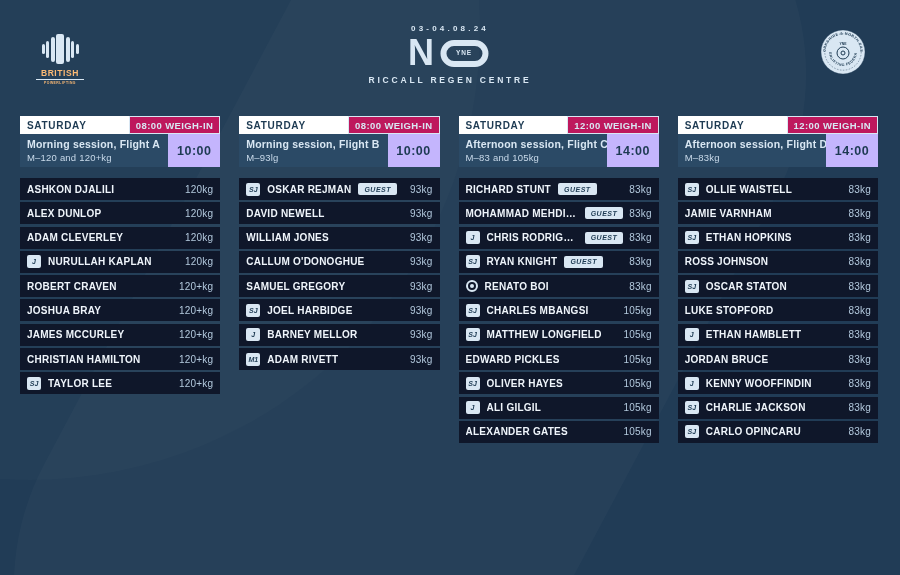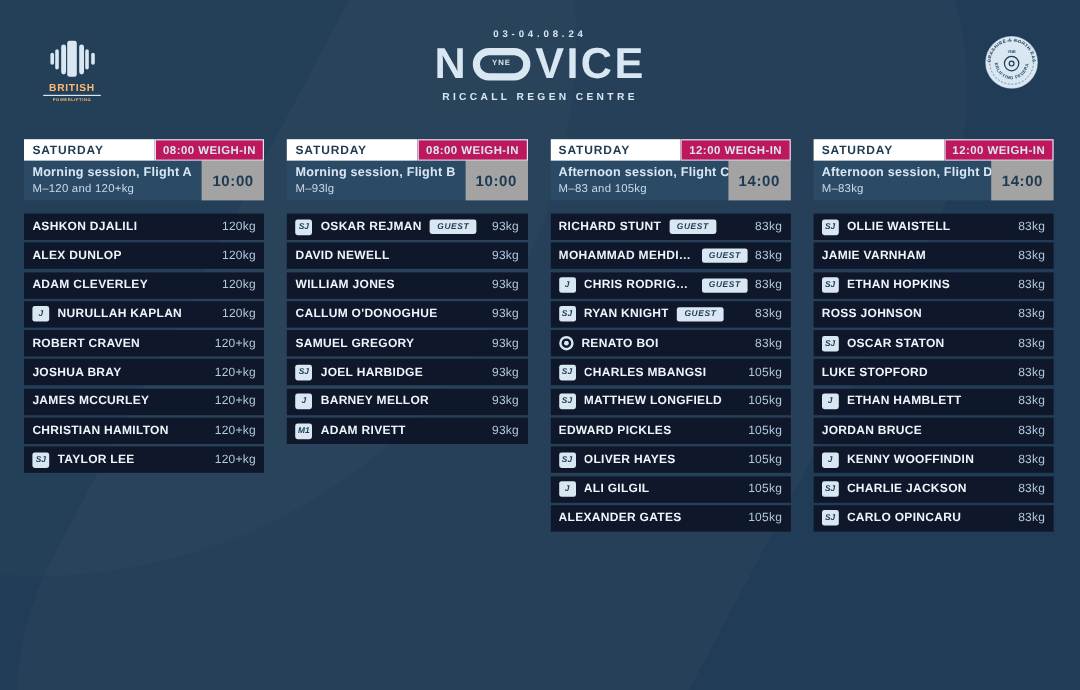--- a/index.html
+++ b/index.html
@@ -37,21 +37,21 @@
   .head1{display:flex;height:18px;}
   .day{flex:1;background:#ffffff;color:#1d3a52;font-weight:800;font-size:10px;
        letter-spacing:0.7px;display:flex;align-items:center;padding-left:7px;}
   .weigh{box-sizing:border-box;background:#be185d;border:1px solid #d9e7f3;color:#d9e7f3;
          font-size:9.5px;font-weight:800;letter-spacing:0.4px;display:flex;align-items:center;
          padding:0 6px;white-space:nowrap;}
   .head2{display:flex;height:33px;}
   .session{flex:1;background:#2b4a66;color:#d9e7f3;padding:4px 16px 0 7px;line-height:1.3;min-width:0;}
   .s-title{font-size:10.5px;font-weight:800;letter-spacing:0.2px;white-space:nowrap;}
   .s-classes{font-size:9.5px;color:#c9daea;letter-spacing:0.2px;}
-  .start{width:52px;background:#a3a3a3;color:#1d3a52;font-weight:800;font-size:12.5px;
+  .start{width:52px;background:#c4b5fd;color:#1d3a52;font-weight:800;font-size:12.5px;
          letter-spacing:0.5px;display:flex;align-items:center;justify-content:center;}
   .rows{margin-top:11px;}
   .row{height:22px;margin-bottom:2.3px;background:#0f172a;display:flex;align-items:center;
        justify-content:space-between;padding:0 7px;min-width:0;}
   .rleft{display:flex;align-items:center;min-width:0;}
   .badge{flex:none;width:14px;height:13px;background:#d9e7f3;color:#1d3a52;font-size:7px;
          font-weight:800;font-style:italic;display:flex;align-items:center;justify-content:center;
          border-radius:2px;margin-right:7px;}
   .gear{flex:none;box-sizing:border-box;width:12px;height:12px;border-radius:50%;
         border:2px solid #d9e7f3;position:relative;margin-right:7px;display:inline-block;}
@@ -85,21 +85,20 @@
       <div class="bp-sub">POWERLIFTING</div>
     </div>
 
     <div class="event-logo">
       <div class="event-date">03-04.08.24</div>
       <div class="event-title">
         <span>N</span>
         <span class="pill">
           <span>YNE</span>
         </span>
-        <span>VICE</span>
       </div>
       <div class="event-venue">RICCALL REGEN CENTRE</div>
     </div>
 
     <svg class="fed-badge" width="46" height="46" viewBox="0 0 46 46">
       <circle cx="23" cy="23" r="22" fill="#d9e7f3"></circle>
       <circle cx="23" cy="23" r="22" fill="none" stroke="#1d3a52" stroke-width="1" opacity="0.35"></circle>
       <circle cx="23" cy="23" r="18.2" fill="none" stroke="#1d3a52" stroke-width="0.6" stroke-dasharray="1.6 1.4" opacity="0.7"></circle>
       <defs>
         <path id="arcTop" d="M 5.5,23 A 17.5,17.5 0 0 1 40.5,23"></path>

